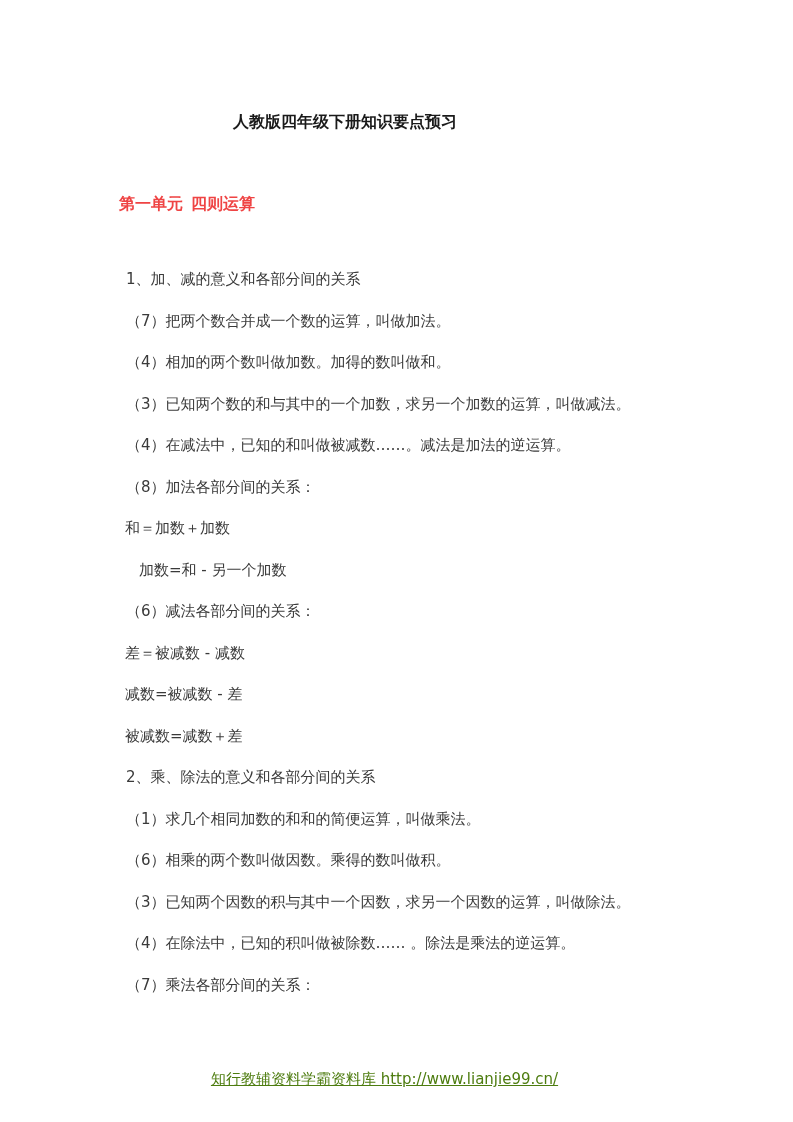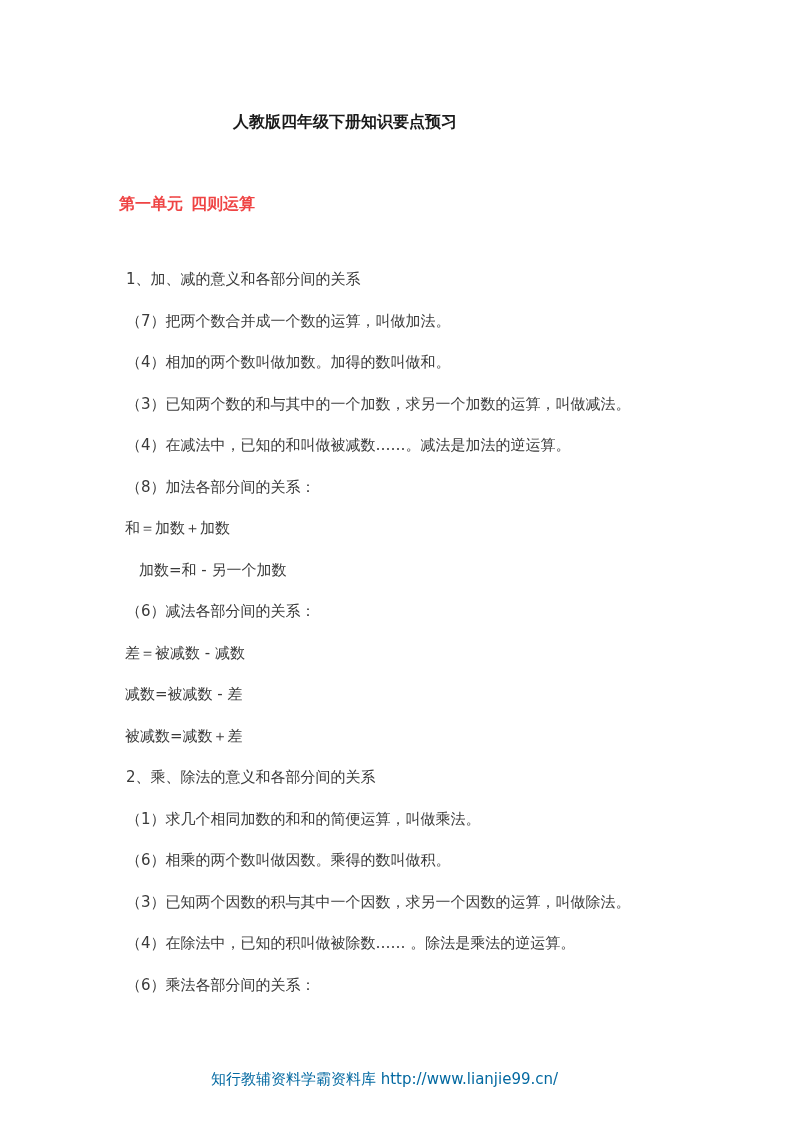--- a/index.html
+++ b/index.html
@@ -44,21 +44,22 @@
     white-space: nowrap;
     margin-left: 7px;
   }
   .footer {
     position: absolute;
     left: 0;
     width: 769px;
     top: 1070px;
     text-align: center;
     font-size: 15px;
-    color: #0369a1;
+    color: #4d7c0f;
+    text-decoration: underline;
   }
 </style>
 </head>
 <body>
 
 <div>
   <div class="doc-title">人教版四年级下册知识要点预习</div>
 
   <div class="unit-heading">
     <span>第一单元</span><span class="gap"></span><span>四则运算</span>
@@ -75,17 +76,17 @@
     <div class="line" style="left:132px;top:560px">加数=和 - 另一个加数</div>
     <div class="line" style="left:119px;top:601px">（6）减法各部分间的关系：</div>
     <div class="line" style="left:118px;top:643px">差＝被减数 - 减数</div>
     <div class="line" style="left:118px;top:684px">减数=被减数 - 差</div>
     <div class="line" style="left:118px;top:726px">被减数=减数＋差</div>
     <div class="line" style="left:119px;top:767px">2、乘、除法的意义和各部分间的关系</div>
     <div class="line" style="left:119px;top:809px">（1）求几个相同加数的和和的简便运算，叫做乘法。</div>
     <div class="line" style="left:119px;top:850px">（6）相乘的两个数叫做因数。乘得的数叫做积。</div>
     <div class="line" style="left:119px;top:892px">（3）已知两个因数的积与其中一个因数，求另一个因数的运算，叫做除法。</div>
     <div class="line" style="left:119px;top:933px">（4）在除法中，已知的积叫做被除数……  。除法是乘法的逆运算。</div>
-    <div class="line" style="left:119px;top:975px">（6）乘法各部分间的关系：</div>
+    <div class="line" style="left:119px;top:975px">（7）乘法各部分间的关系：</div>
   </div>
 
   <div class="footer">知行教辅资料学霸资料库 http://www.lianjie99.cn/</div>
 </div>
 
 </body></html>

